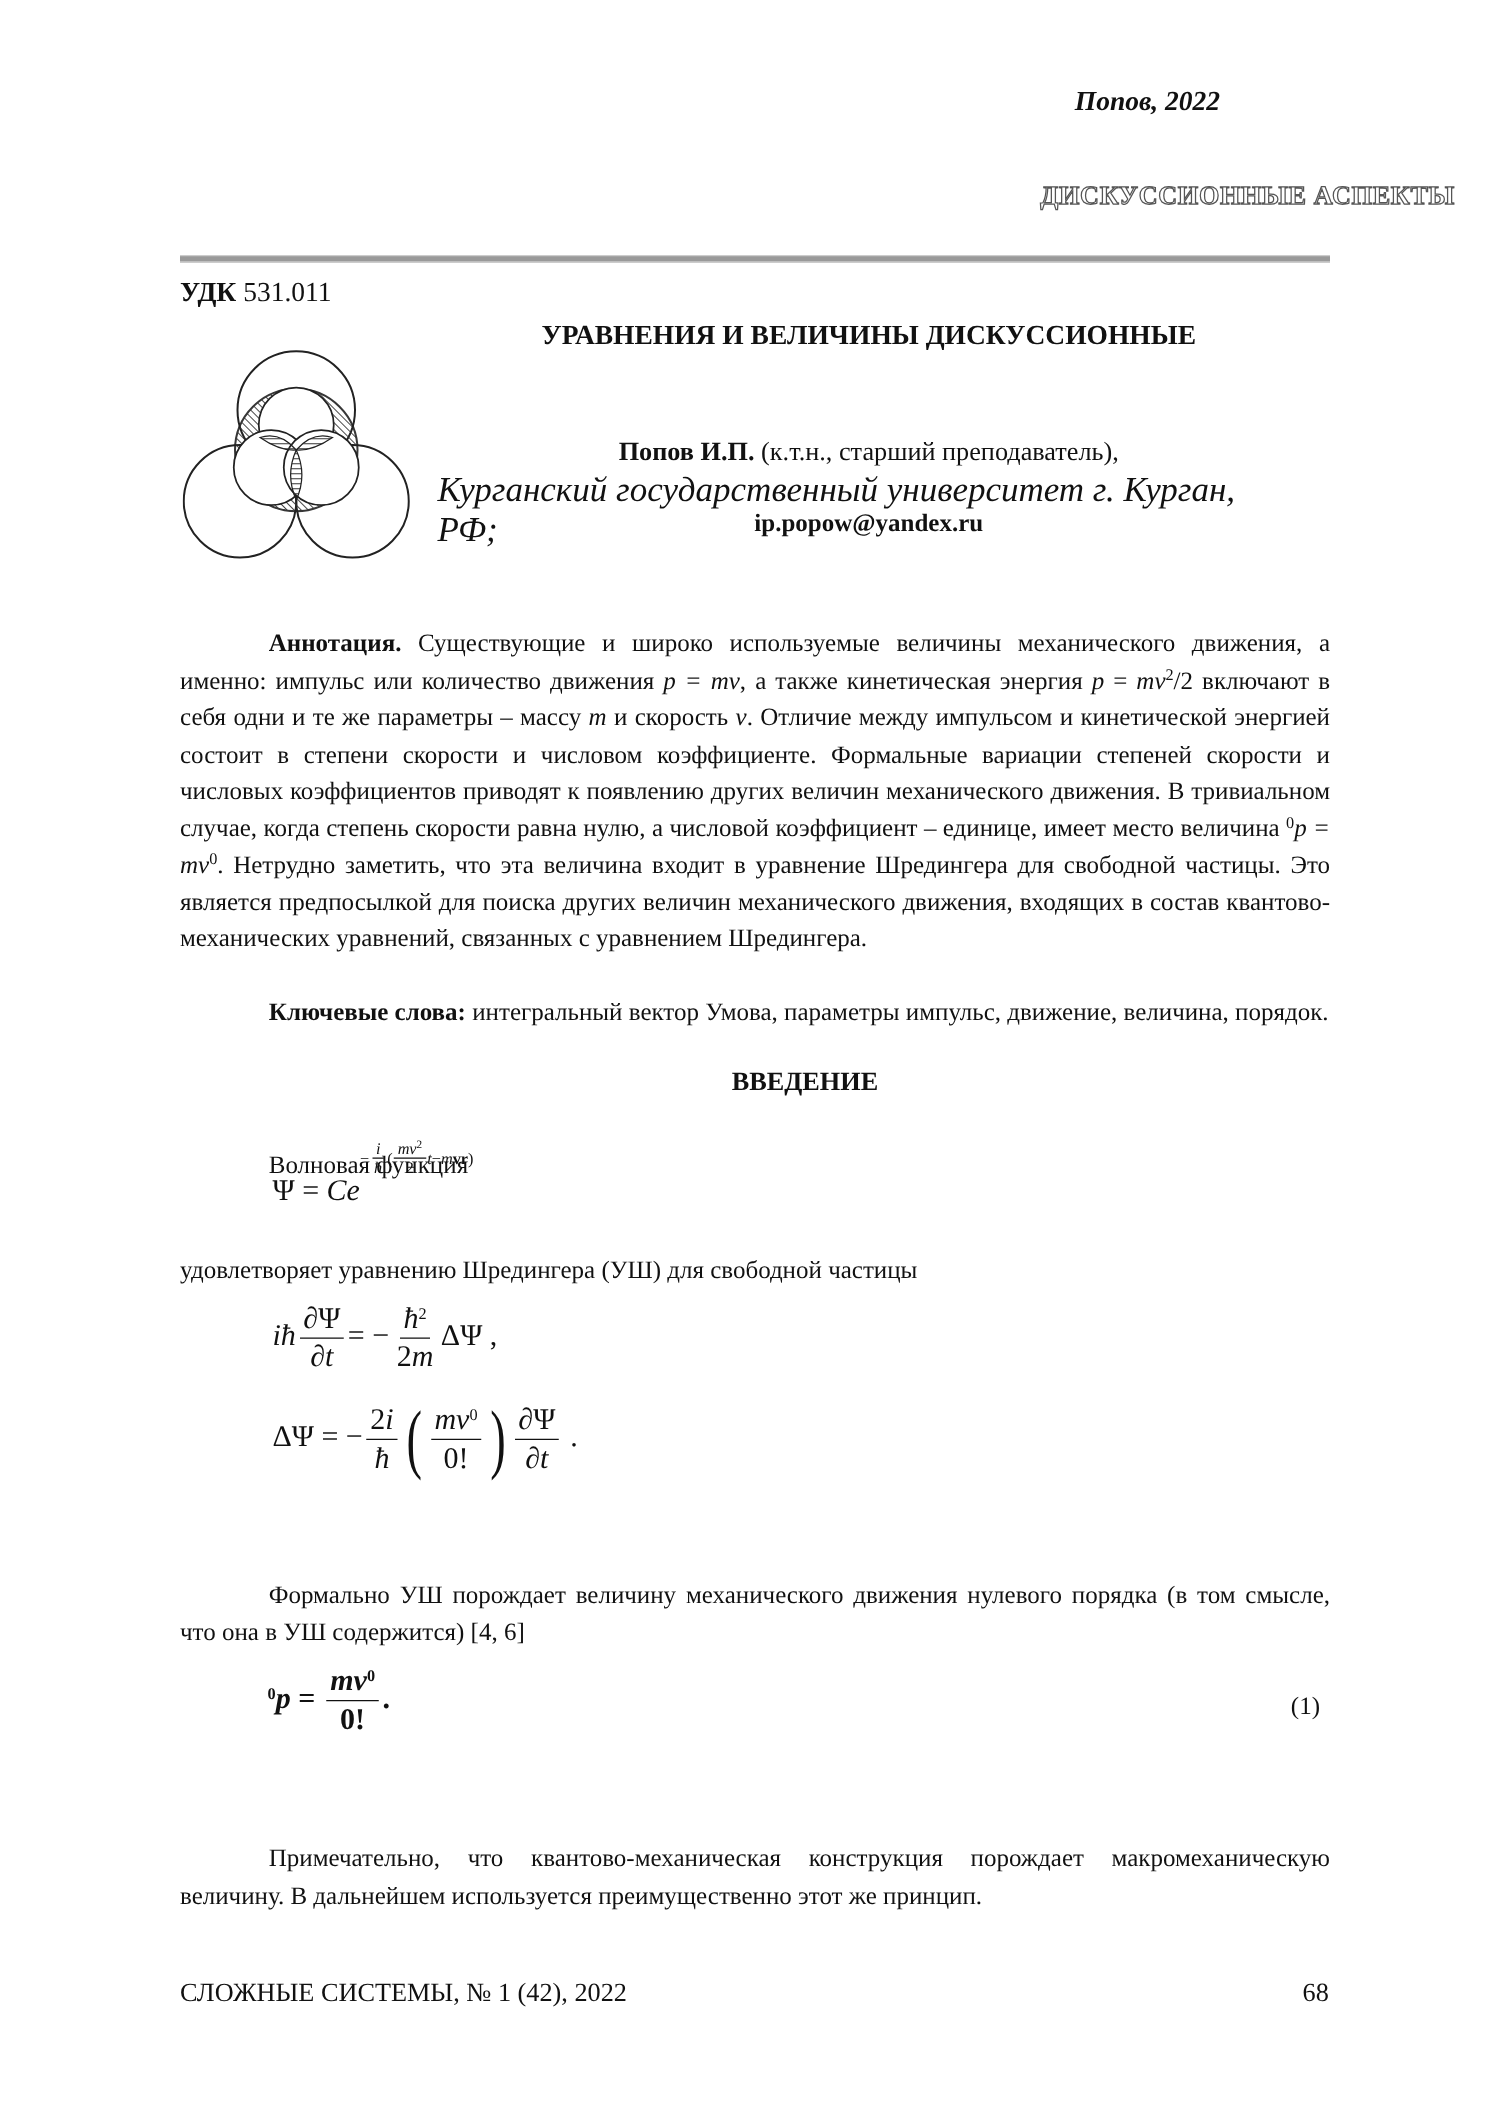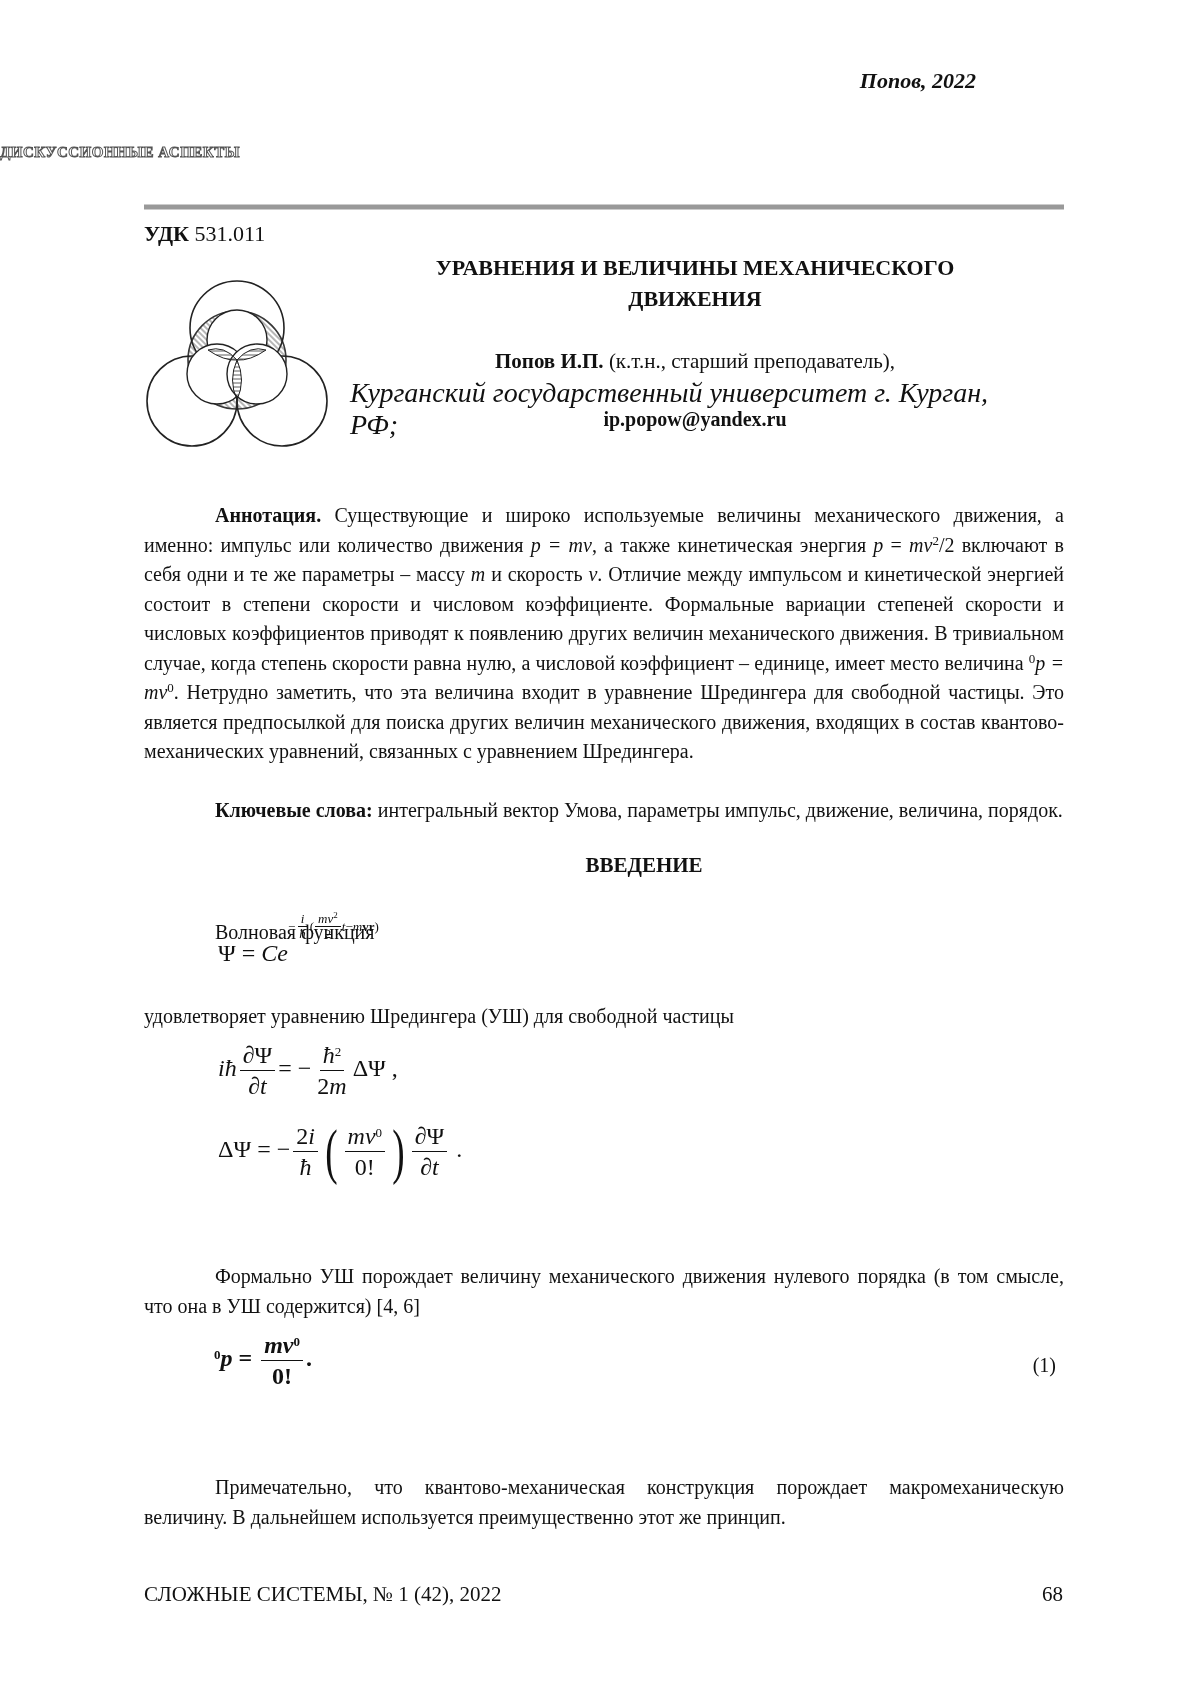--- a/index.html
+++ b/index.html
@@ -1,20 +1,20 @@
 <!DOCTYPE html>
 <html><head>
 <meta charset="utf-8">
 <style>
   html, body { margin: 0; padding: 0; background: #ffffff; }
   body { width: 1200px; height: 1697px; position: relative; overflow: hidden;
          font-family: "Liberation Serif", "DejaVu Serif", serif; color: #111; }
   .abs { position: absolute; }
   .running-head { right: 224px; top: 68px; font-size: 22px; font-weight: bold; font-style: italic; }
-  .section-head { left: 0; width: 1164px; top: 144px; text-align: left; font-size: 15px;
+  .section-head { left: 0; width: 1164px; top: 144px; text-align: right; font-size: 21px;
                   font-weight: bold; letter-spacing: 0.5px; color: #fff;
                   -webkit-text-stroke: 1px #555; }
   .rule { left: 144px; top: 204px; width: 920px; height: 4px; background: #999; border-top: 1px solid #ccc; border-bottom: 1px solid #ccc; }
   .udk { left: 144px; top: 221px; font-size: 22px; }
   .udk b { font-weight: bold; }
   .logo { left: 146px; top: 265px; width: 183px; height: 183px; }
   .title { left: 350px; width: 690px; top: 252px; text-align: center; font-size: 22px; font-weight: bold; line-height: 31px; }
   .author { left: 350px; width: 690px; top: 346px; text-align: center; font-size: 21px; line-height: 30px; }
   .author b { font-weight: bold; }
   .affil { left: 350px; width: 690px; top: 377px; text-align: left; font-size: 28px; font-style: italic; }
@@ -61,22 +61,21 @@
   <circle cx="91" cy="95" r="49" fill="url(#hatchD)" stroke="#222" stroke-width="1.6" opacity="0.9"></circle>
   <circle cx="91" cy="75" r="30" fill="#fff" stroke="#222" stroke-width="1.4"></circle>
   <circle cx="71" cy="109" r="30" fill="#fff" stroke="#222" stroke-width="1.4"></circle>
   <circle cx="111" cy="109" r="30" fill="#fff" stroke="#222" stroke-width="1.4"></circle>
   <path d="M91 95 Q 78 80 62 85 Q 78 96 91 95 Z" fill="url(#hatchH)" stroke="#222" stroke-width="1"></path>
   <path d="M91 95 Q 104 80 120 85 Q 104 96 91 95 Z" fill="url(#hatchH)" stroke="#222" stroke-width="1"></path>
   <path d="M91 95 Q 82 115 91 135 Q 100 115 91 95 Z" fill="url(#hatchH)" stroke="#222" stroke-width="1"></path>
 </svg>
 
 <div class="abs title">
-  <div>УРАВНЕНИЯ И ВЕЛИЧИНЫ МЕХАНИЧЕСКОГО</div>
-  <div>ДВИЖЕНИЯ</div>
+  <div>УРАВНЕНИЯ И ВЕЛИЧИНЫ ДИСКУССИОННЫЕ</div>
 </div>
 
 <div class="abs author">
   <b>Попов И.П.</b><span> (к.т.н., старший преподаватель),</span>
 </div>
 <div class="abs affil">Курганский государственный университет г. Курган, РФ;</div>
 <div class="abs email">ip.popow@yandex.ru</div>
 
 <div class="abs para indent" style="top:469px;">
   <b>Аннотация.</b><span> Существующие и широко используемые величины механического движения, а именно: импульс или количество движения </span><i>p = mv</i><span>, а также кинетическая энергия </span><i>p</i><span> = </span><i>mv</i><sup>2</sup><span>/2 включают в себя одни и те же параметры – массу </span><i>m</i><span> и скорость </span><i>v</i><span>. Отличие между импульсом и кинетической энергией состоит в степени скорости и числовом коэффициенте. Формальные вариации степеней скорости и числовых коэффициентов приводят к появлению других величин механического движения. В тривиальном случае, когда степень скорости равна нулю, а числовой коэффициент – единице, имеет место величина </span><sup>0</sup><i>p = mv</i><sup>0</sup><span>. Нетрудно заметить, что эта величина входит в уравнение Шредингера для свободной частицы. Это является предпосылкой для поиска других величин механического движения, входящих в состав квантово-механических уравнений, связанных с уравнением Шредингера.</span>

